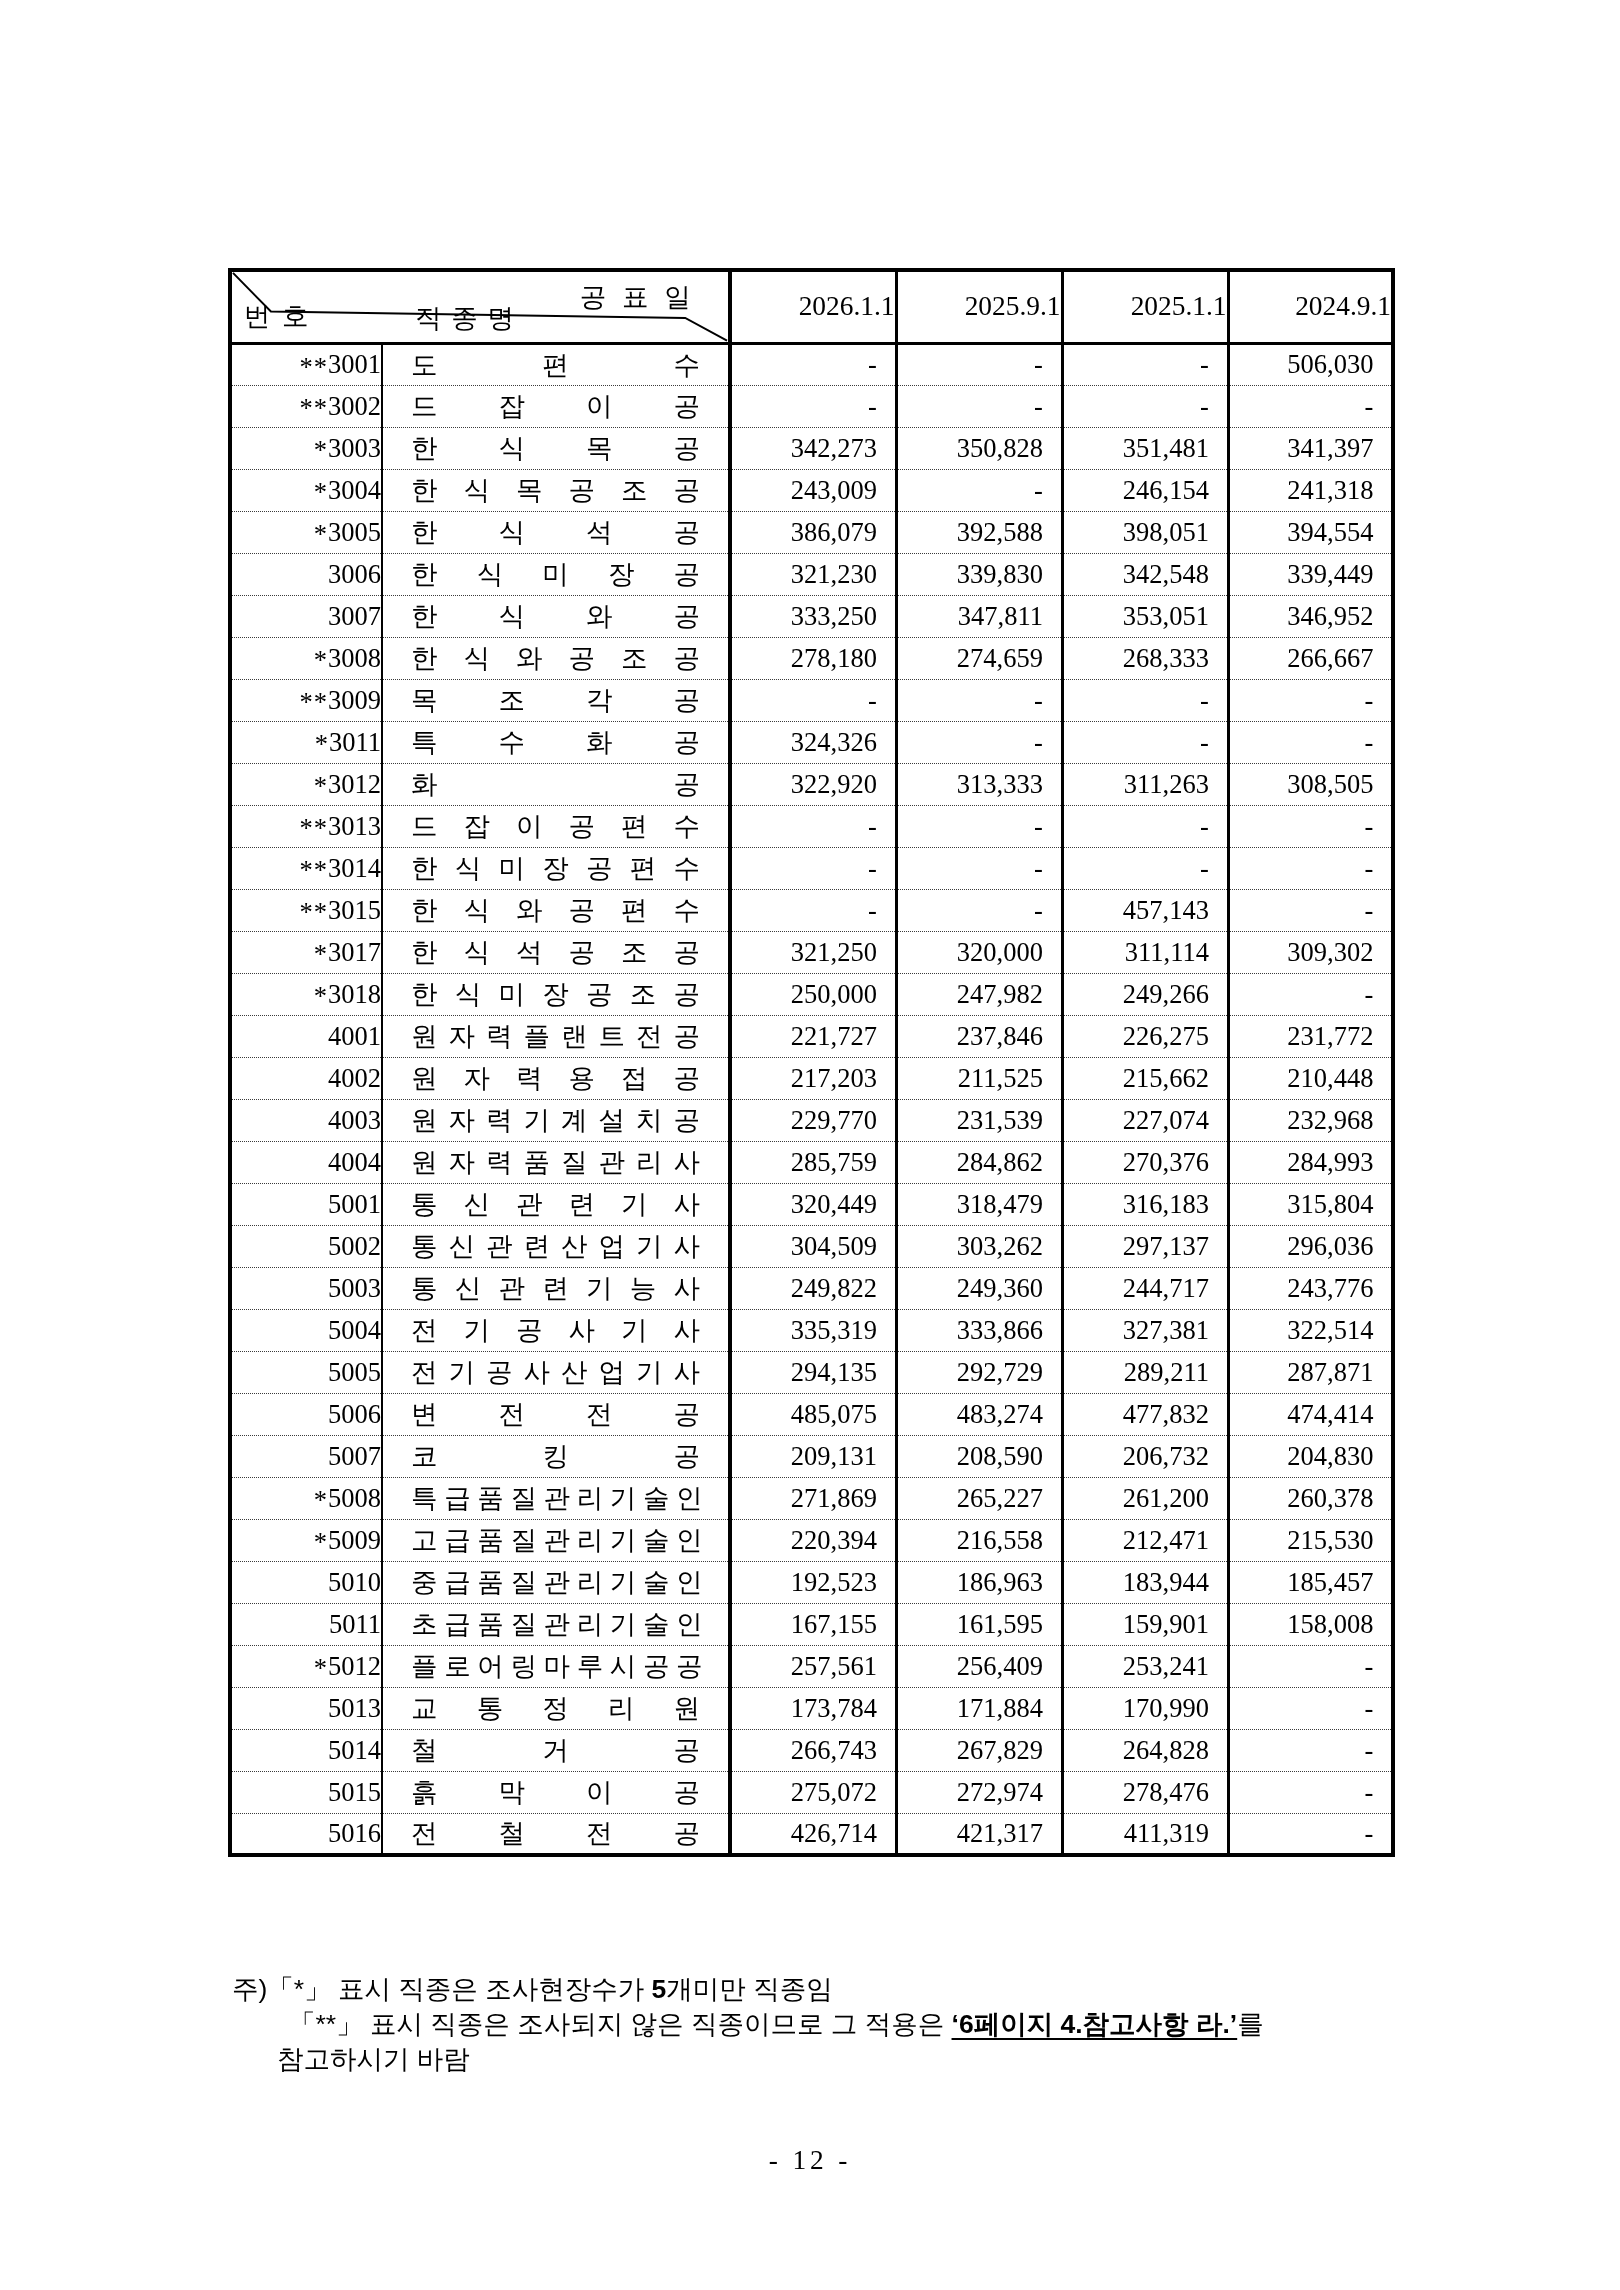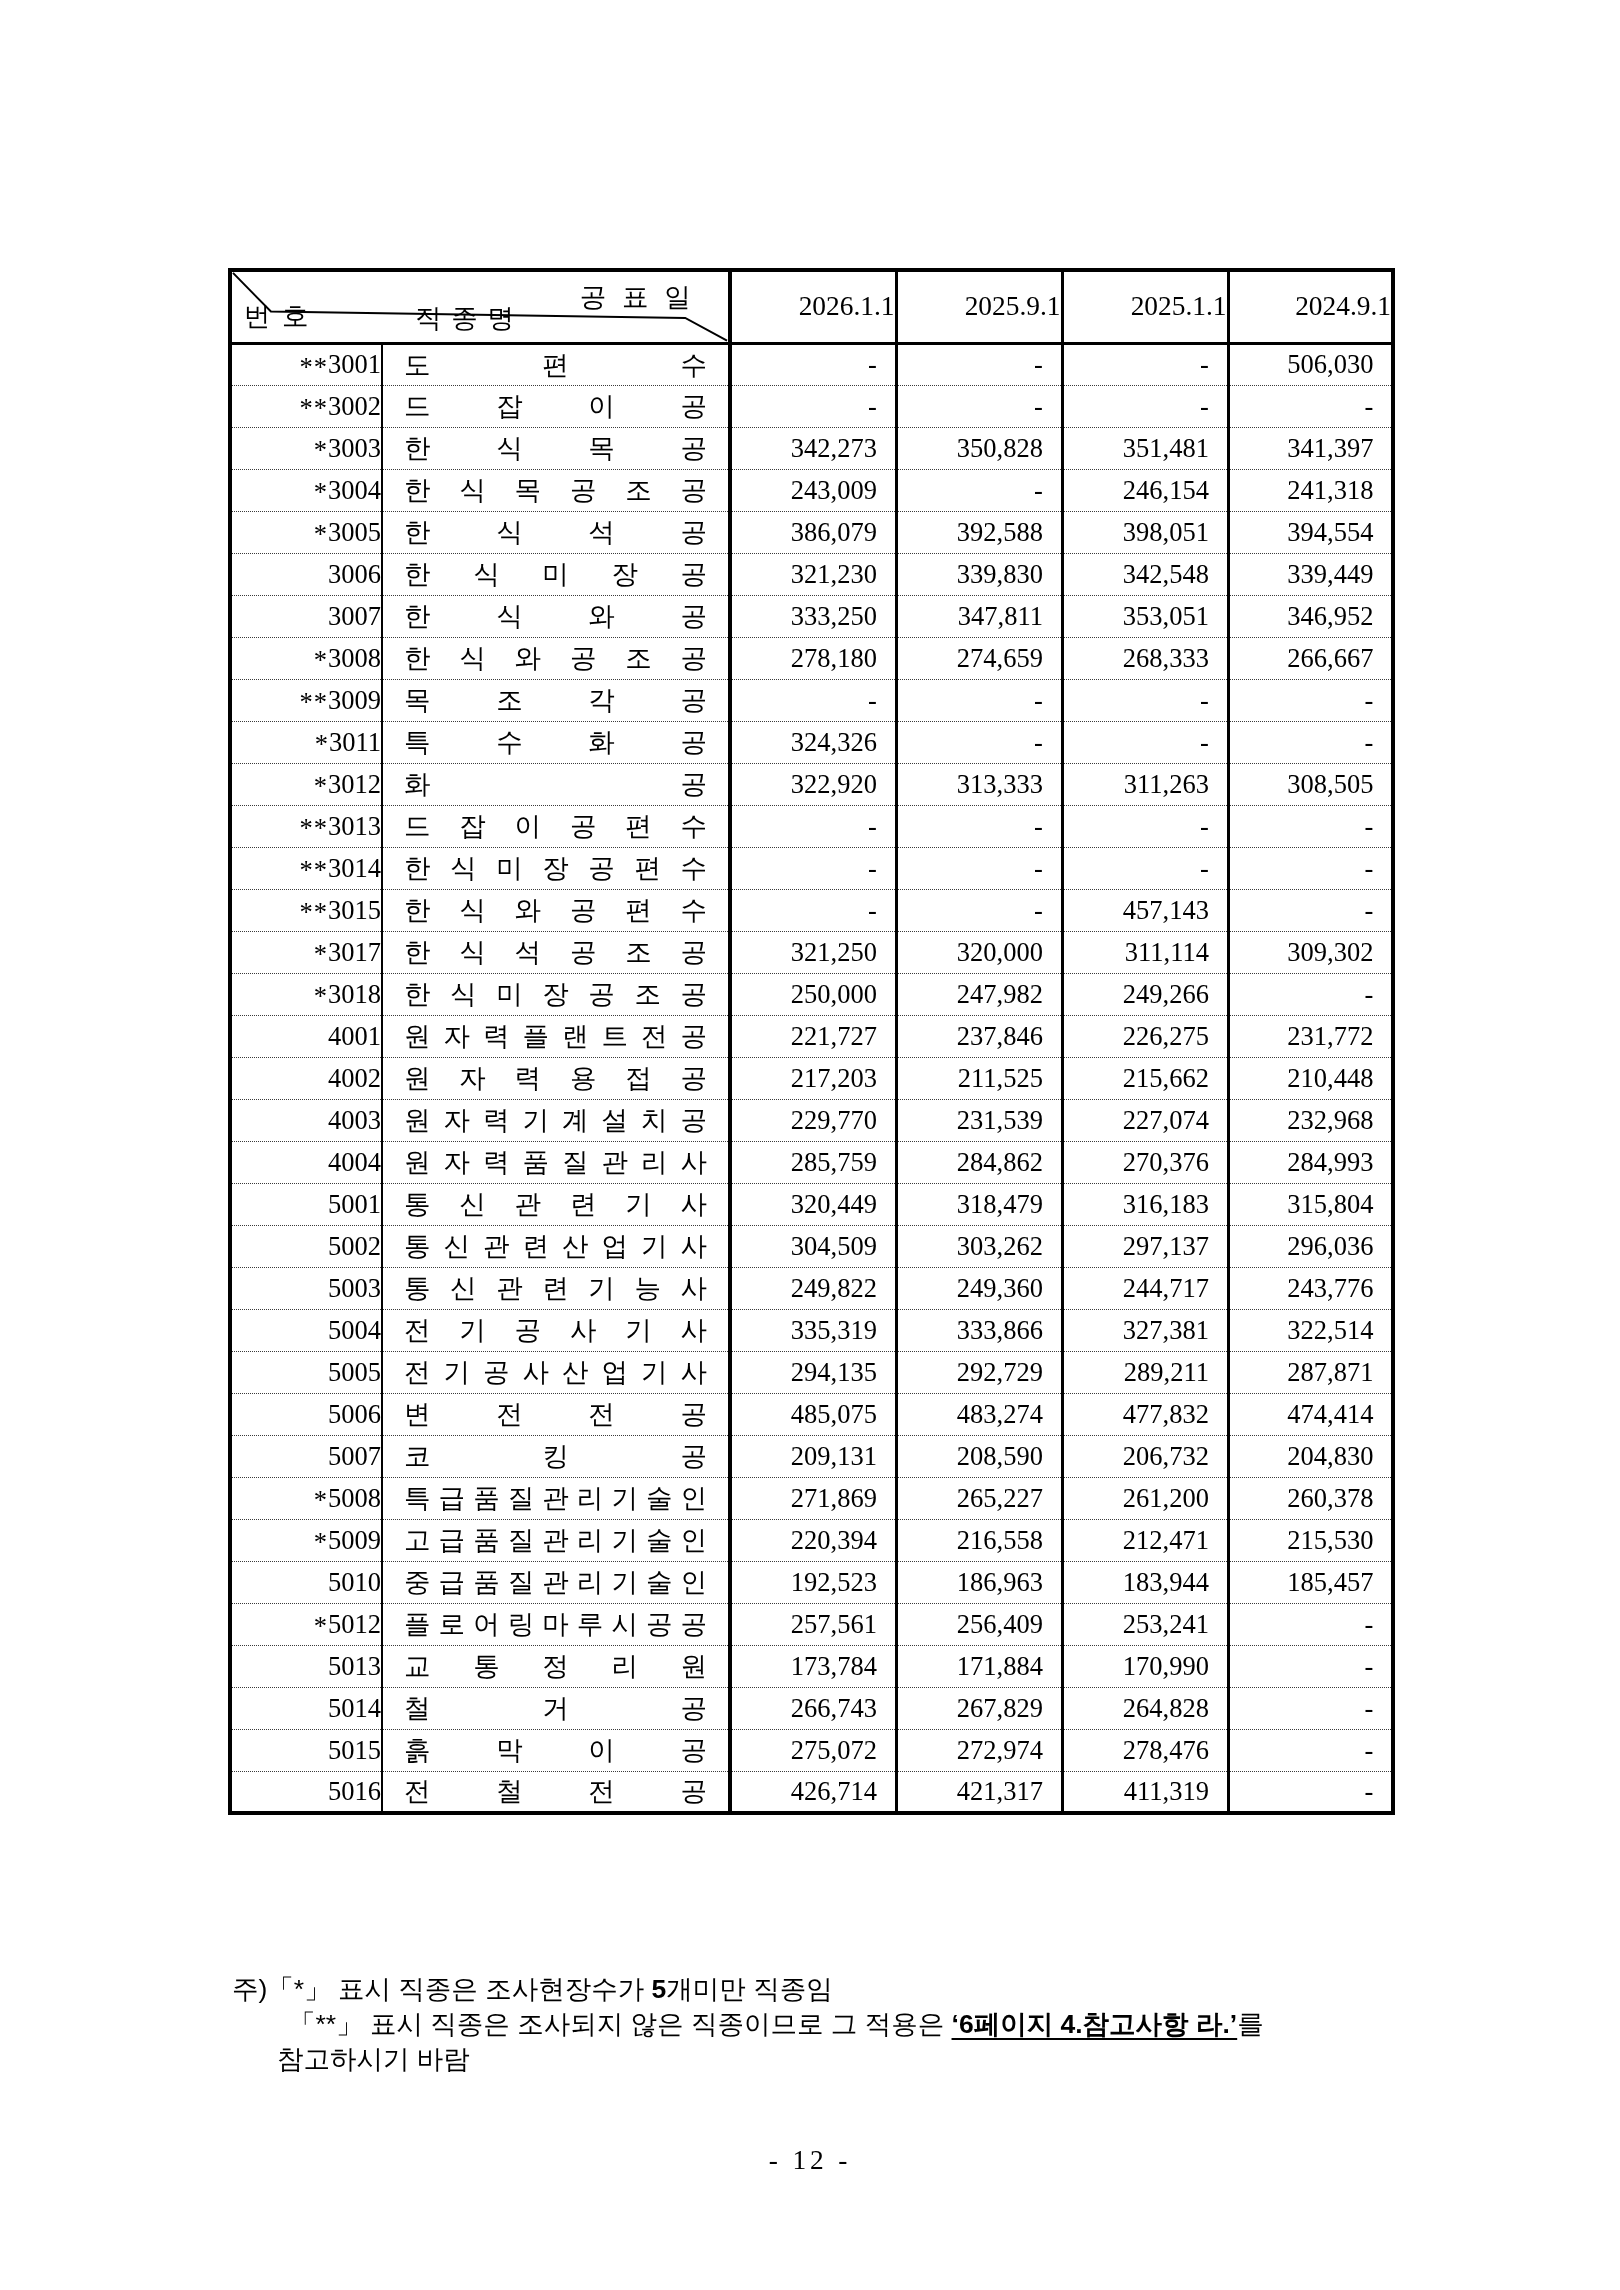--- a/index.html
+++ b/index.html
@@ -32,21 +32,21 @@
   .corner .lbl-name  { bottom:5.9px; left:172px; letter-spacing:9.8px;margin-left:11px; }
 
   tbody td { padding:0; font-size:26.5px; overflow:hidden; }
   tbody tr + tr td { border-top:1px dotted #3a3a3a; }
   td.c-no   { border-right:2.9px solid #000; text-align:right; }
   td.c-name { border-right:4.9px solid #000; }
   td.c-val  { border-right:3.9px solid #000; text-align:right; padding-right:17.6px; }
   td.c-val:last-child { border-right:none; }
   td.c-no .stars { position:relative; top:2.9px; letter-spacing:1px; }
   .just {
-    width:100%; padding:0 21px;
+    width:100%; padding:0 28px;
     text-align:justify; text-align-last:justify;
     white-space:nowrap;
   }
   
   .footnote {
     position:absolute; left:232px; top:1972px; width:1304px;
     font-family:"Liberation Sans","DejaVu Sans",sans-serif;
     font-size:26.5px; line-height:35px;
   }
   .footnote .ln2 { margin-left:57px; }
@@ -388,20 +388,30 @@
           <td class="c-no"><span class="stars"></span>5010</td>
           <td class="c-name">
             <div class="just">중 급 품 질 관 리 기 술 인</div>
           </td>
           <td class="c-val">192,523</td>
           <td class="c-val">186,963</td>
           <td class="c-val">183,944</td>
           <td class="c-val">185,457</td>
         </tr>
         <tr>
+          <td class="c-no"><span class="stars"></span>5011</td>
+          <td class="c-name">
+            <div class="just">초 급 품 질 관 리 기 술 인</div>
+          </td>
+          <td class="c-val">167,155</td>
+          <td class="c-val">161,595</td>
+          <td class="c-val">159,901</td>
+          <td class="c-val">158,008</td>
+        </tr>
+        <tr>
           <td class="c-no"><span class="stars">*</span>5012</td>
           <td class="c-name">
             <div class="just">플 로 어 링 마 루 시 공 공</div>
           </td>
           <td class="c-val">257,561</td>
           <td class="c-val">256,409</td>
           <td class="c-val">253,241</td>
           <td class="c-val">-</td>
         </tr>
         <tr>

